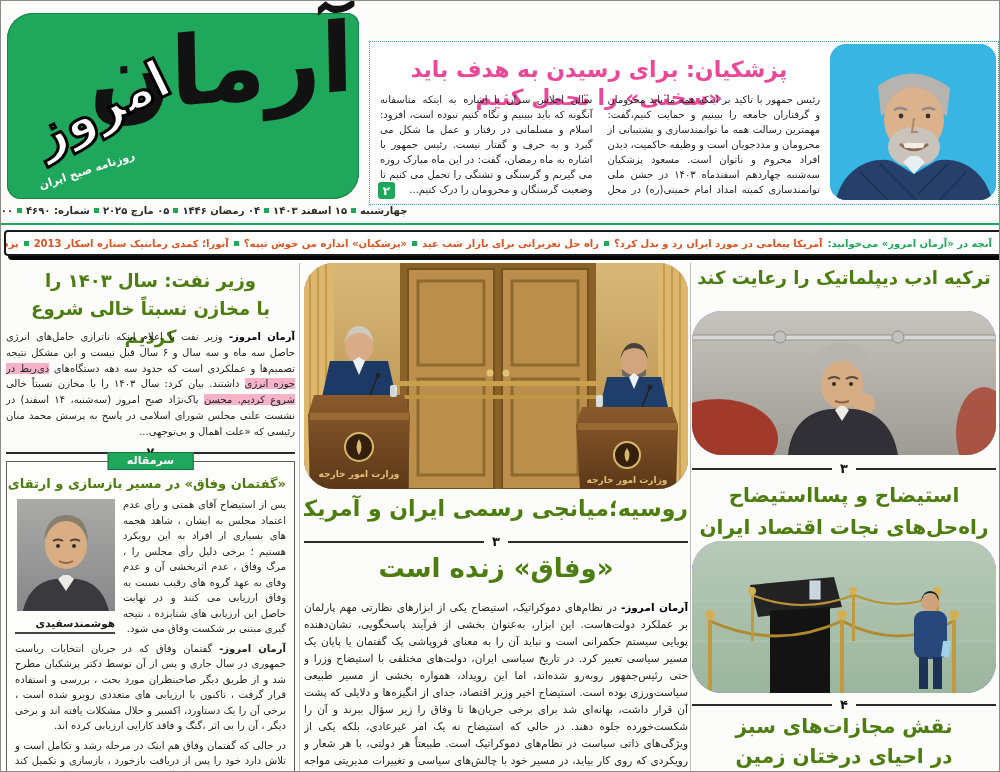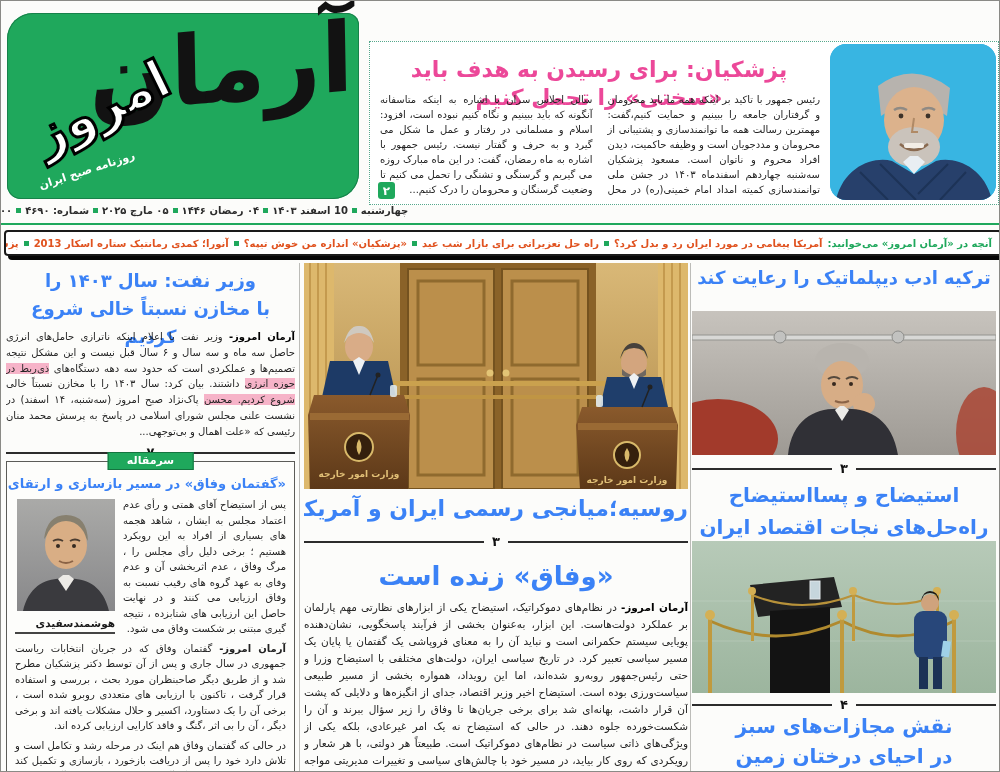--- a/index.html
+++ b/index.html
@@ -42,21 +42,21 @@
   .teaser .item{color:#e0521f;flex:none;}
 
   
   .vdiv{position:absolute;top:262px;bottom:0;width:1px;background:#bcbcb8;}
   .col{position:absolute;top:262px;height:510px;overflow:hidden;}
   .col-left{left:5px;width:289px;}
   .col-center{left:303px;width:384px;}
   .col-right{left:691px;width:304px;}
   .blk{position:absolute;left:0;right:0;}
 
-  .hline{font-weight:bold;text-align:center;color:#3b82f6;letter-spacing:-0.5px;}
+  .hline{font-weight:bold;text-align:center;color:#4d7c0f;letter-spacing:-0.5px;}
 
   .pagesep{display:flex;align-items:center;gap:8px;}
   .pagesep .ln{flex:1;height:2px;background:#2c2c2c;}
   .pagesep .no{font-weight:bold;font-size:13px;color:#111;}
 
   .bodytext{font-size:10px;line-height:1.58;text-align:justify;color:#232323;}
   .bodytext b{color:#000;}
   .hl{background:#f6b3c8;}
 
   
@@ -82,38 +82,38 @@
 
   
   .r-turkey{top:4px;font-size:18px;white-space:nowrap;}
   .r-photo1{top:48px;height:144px;}
   .r-sep1{top:198px;}
   .r-impeach{top:216px;font-size:20px;line-height:1.6;}
   .r-photo2{top:278px;height:152px;}
   .r-sep2{top:434px;}
   .r-green{top:448px;font-size:20px;line-height:1.5;}
 
-  .photo-frame{overflow:hidden;background:#84cc16;}
+  .photo-frame{overflow:hidden;background:#8b5cf6;border-radius:30px;}
   .photo-frame svg{display:block;}
 </style>
 </head>
 <body>
 
 <div class="page">
 
   <div class="masthead">
     <span class="title">آرمان</span>
     <span class="subtitle">امروز</span>
     <span class="tagline">روزنامه صبح ایران</span>
   </div>
 
   <div class="dateline">
     <span>چهارشنبه</span>
       <span class="sq"></span>
-    <span>10 اسفند ۱۴۰۳</span>
+    <span>۱۵ اسفند ۱۴۰۳</span>
       <span class="sq"></span>
     <span>۰۴ رمضان ۱۴۴۶</span>
       <span class="sq"></span>
     <span>۰۵ مارچ ۲۰۲۵</span>
       <span class="sq"></span>
     <span>شماره: ۴۶۹۰</span>
       <span class="sq"></span>
     <span>۶۰۰۰ تومان</span>
   </div>
   <div class="green-rule"></div>
@@ -268,21 +268,21 @@
     </div>
 
     <h2 class="blk c-russia hline" style="margin:0;">روسیه؛میانجی رسمی ایران و آمریکا</h2>
 
     <div class="blk c-sep pagesep">
       <span class="ln"></span>
       <span class="no">۳</span>
       <span class="ln"></span>
     </div>
 
-    <h2 class="blk c-vefagh hline" style="margin:8px;">«وفاق» زنده است</h2>
+    <h2 class="blk c-vefagh hline" style="margin:0;">«وفاق» زنده است</h2>
 
     <div class="blk c-body bodytext">
       <b>آرمان امروز-</b><span> در نظام‌های دموکراتیک، استیضاح یکی از ابزارهای نظارتی مهم پارلمان بر عملکرد دولت‌هاست. این ابزار، به‌عنوان بخشی از فرآیند پاسخگویی، نشان‌دهنده پویایی سیستم حکمرانی است و نباید آن را به معنای فروپاشی یک گفتمان یا پایان یک مسیر سیاسی تعبیر کرد. در تاریخ سیاسی ایران، دولت‌های مختلفی با استیضاح وزرا و حتی رئیس‌جمهور روبه‌رو شده‌اند، اما این رویداد، همواره بخشی از مسیر طبیعی سیاست‌ورزی بوده است. استیضاح اخیر وزیر اقتصاد، جدای از انگیزه‌ها و دلایلی که پشت آن قرار داشت، بهانه‌ای شد برای برخی جریان‌ها تا وفاق را زیر سؤال ببرند و آن را شکست‌خورده جلوه دهند. در حالی که استیضاح نه یک امر غیرعادی، بلکه یکی از ویژگی‌های ذاتی سیاست در نظام‌های دموکراتیک است. طبیعتاً هر دولتی، با هر شعار و رویکردی که روی کار بیاید، در مسیر خود با چالش‌های سیاسی و تغییرات مدیریتی مواجه خواهد شد.</span>
     </div>
   </div>
 
   <div class="col col-right">
 
     <h2 class="blk r-turkey hline" style="margin:0;">ترکیه ادب دیپلماتیک را رعایت کند</h2>
 

